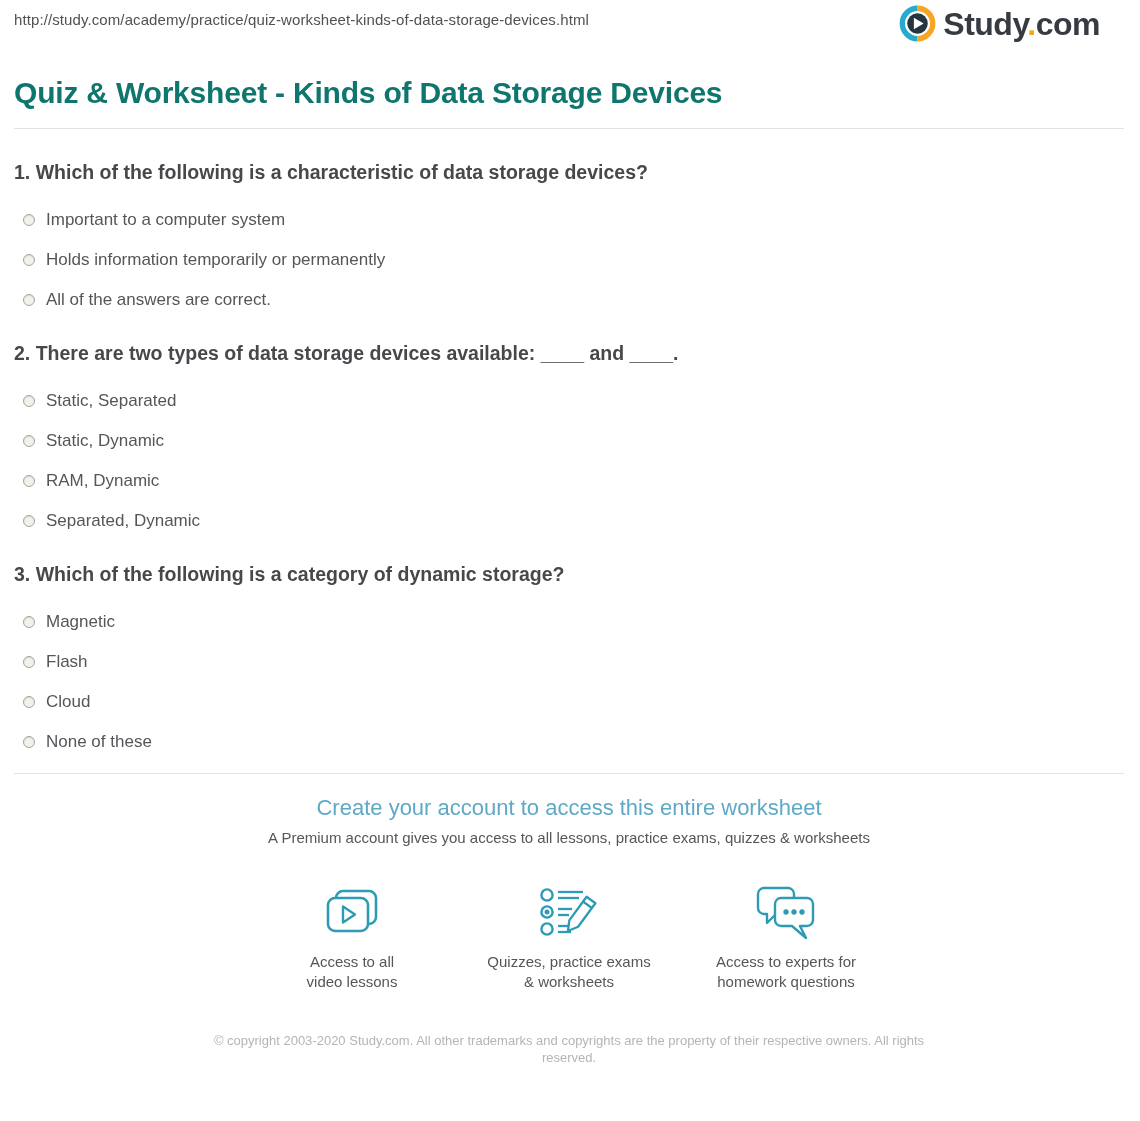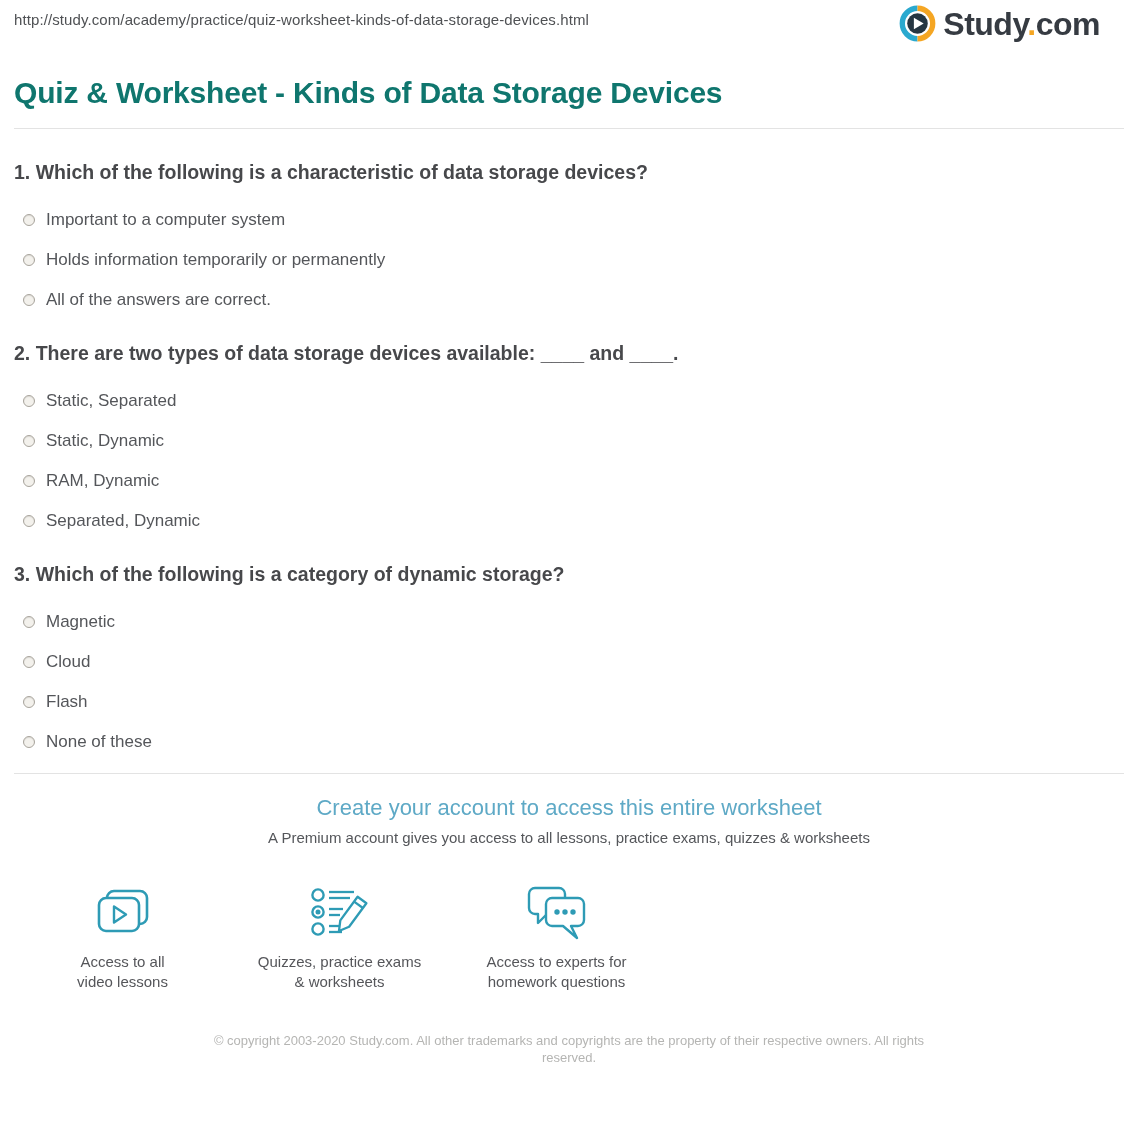--- a/index.html
+++ b/index.html
@@ -69,20 +69,21 @@
     color: #5ea9c6;
   }
   .cta-subtitle {
     margin: 8px 0 0 0;
     font-size: 15px;
     color: #54565a;
   }
   .features {
     margin-top: 38px;
     display: flex;
+    justify-content: center;
   }
   .feature { width: 217px; text-align: center; }
   .feature-icon { height: 58px; display: flex; align-items: center; justify-content: center; }
   .feature-label { margin-top: 10px; font-size: 15px; line-height: 20px; color: #55565a; }
 
   
   .footer {
     margin: 40px auto 0 auto;
     max-width: 730px;
     text-align: center;
@@ -151,25 +152,25 @@
   </div>
 
   <div class="question">
     <div class="q-heading">3. Which of the following is a category of dynamic storage?</div>
     <div class="option">
       <span class="radio"></span>
       <span class="option-label">Magnetic</span>
     </div>
     <div class="option">
       <span class="radio"></span>
+      <span class="option-label">Flash</span>
+    </div>
+    <div class="option">
+      <span class="radio"></span>
       <span class="option-label">Cloud</span>
-    </div>
-    <div class="option">
-      <span class="radio"></span>
-      <span class="option-label">Flash</span>
     </div>
     <div class="option">
       <span class="radio"></span>
       <span class="option-label">None of these</span>
     </div>
   </div>
 
   <div class="cta">
     <h2 class="cta-title">Create your account to access this entire worksheet</h2>
     <p class="cta-subtitle">A Premium account gives you access to all lessons, practice exams, quizzes &amp; worksheets</p>

